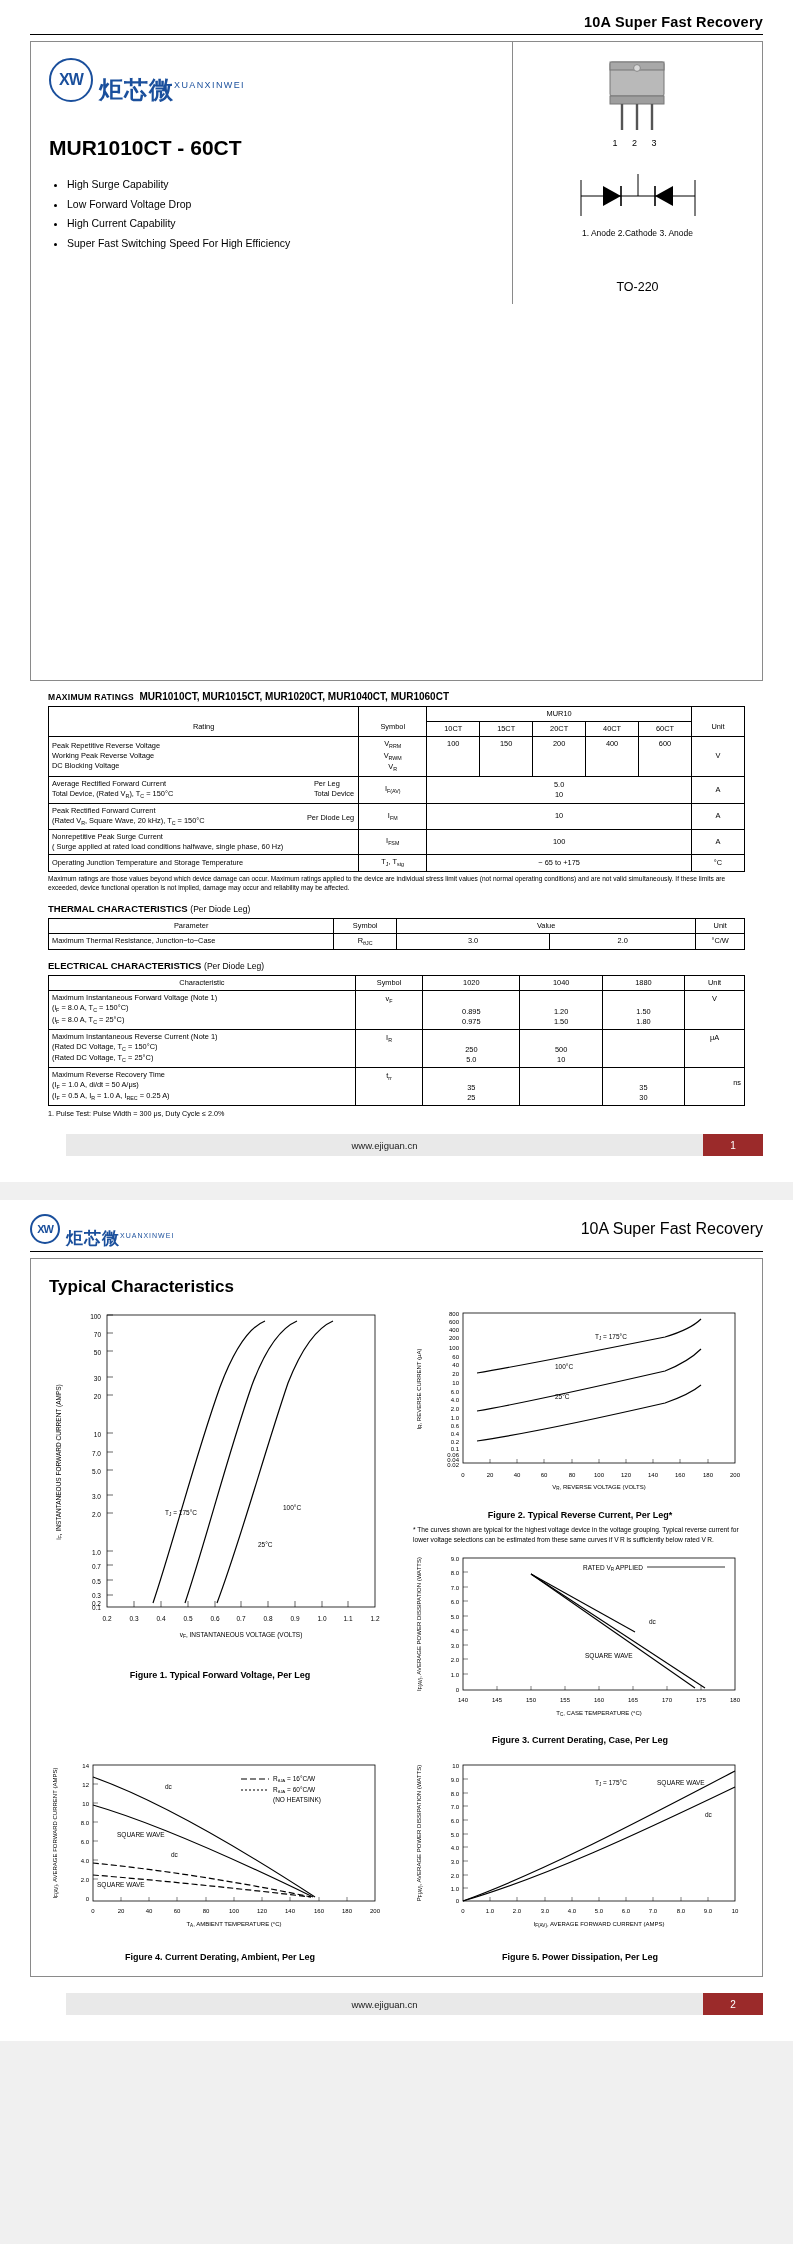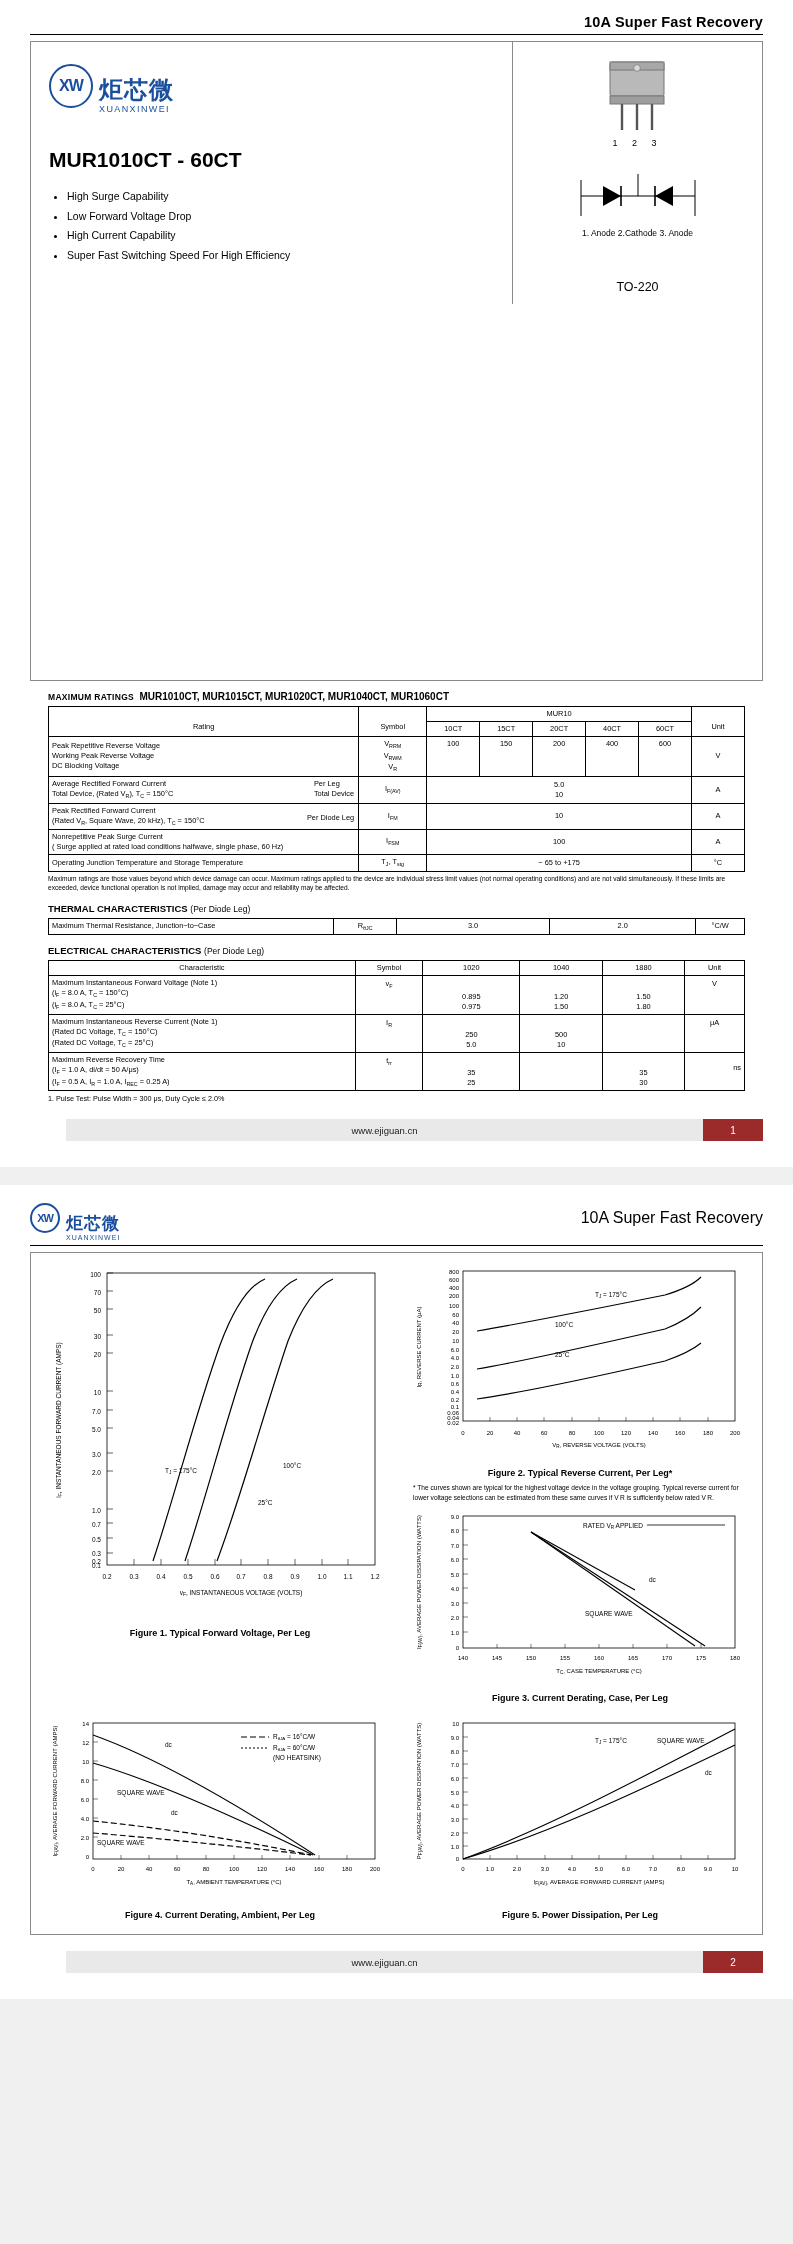--- a/index.html
+++ b/index.html
@@ -8,21 +8,21 @@
   .sheet{width:793px;background:#fff;padding:0;box-sizing:border-box;position:relative;}
   
   .hdr{display:flex;align-items:flex-end;justify-content:flex-end;padding:14px 30px 4px 30px;}
   .hdr .title{font-size:14.5px;font-weight:bold;letter-spacing:.2px;}
   .hdr-rule{border-bottom:1.6px solid #000;margin:0 30px;}
   .hdr2{display:flex;align-items:center;justify-content:space-between;padding:10px 30px 4px 30px;}
   
   .logo{display:flex;align-items:center;gap:6px;}
   .logo-mark{width:44px;height:44px;border-radius:50%;border:2.5px solid #1a4f9c;position:relative;display:flex;align-items:center;justify-content:center;box-sizing:border-box;}
   .logo-mark span{color:#1a4f9c;font-size:16px;font-weight:bold;letter-spacing:-1px;}
-  .logo-txt{display:flex;flex-direction:column;line-height:1;margin-top:20px;}
+  .logo-txt{display:flex;line-height:1;margin-top:20px;}
   .logo-cn{font-size:24px;font-weight:bold;color:#1a4f9c;letter-spacing:1px;}
   .logo-en{font-size:9px;color:#1a4f9c;letter-spacing:1.4px;margin-top:3px;}
   .logo-small .logo-mark{width:30px;height:30px;border-width:2px;}
   .logo-small .logo-mark span{font-size:11px;}
   .logo-small .logo-cn{font-size:17px;}
   .logo-small .logo-en{font-size:7px;letter-spacing:1px;margin-top:2px;}
   
   .frame{border:1px solid #8a8a8a;margin:6px 30px 0 30px;min-height:640px;position:relative;box-sizing:border-box;}
   .frame-top{display:flex;}
   .frame-left{flex:1;padding:16px 14px 10px 18px;}
@@ -211,20 +211,26 @@
     </div>
     <table class="dt">
       <colgroup>
           <col style="width:41%">
           <col style="width:9%">
           <col style="width:22%">
           <col style="width:21%">
           <col style="width:7%">
         </colgroup>
       <tbody>
+          <tr>
+        <td class="c">Parameter</td>
+        <td class="c">Symbol</td>
+        <td class="c" colspan="2">Value</td>
+        <td class="c">Unit</td>
+      </tr>
       <tr>
         <td class="l">Maximum Thermal Resistance, Junction−to−Case</td>
         <td class="c"><span>R<sub>θJC</sub></span></td>
         <td class="c">3.0</td>
         <td class="c">2.0</td>
         <td class="c">°C/W</td>
       </tr>
     </tbody>
       </table>
   </div>
@@ -299,20 +305,21 @@
       <div class="logo-txt">
         <div class="logo-cn">炬芯微</div>
         <div class="logo-en">XUANXINWEI</div>
       </div>
     </div>
     <div class="title">10A Super Fast Recovery</div>
   </div>
   <div class="hdr-rule"></div>
 
   <div class="tc-frame">
+    <div class="tc-title">Typical Characteristics</div>
 
     <div class="charts">
 
       <div>
         <svg width="350" height="360" viewBox="0 0 350 360">
           <g class="axtxt" fill="#000">
             <rect x="62" y="8" width="268" height="292" fill="none" stroke="#000" stroke-width="0.8"></rect>
 
             <text x="56" y="12" text-anchor="end">100</text>
             <text x="56" y="30" text-anchor="end">70</text>

